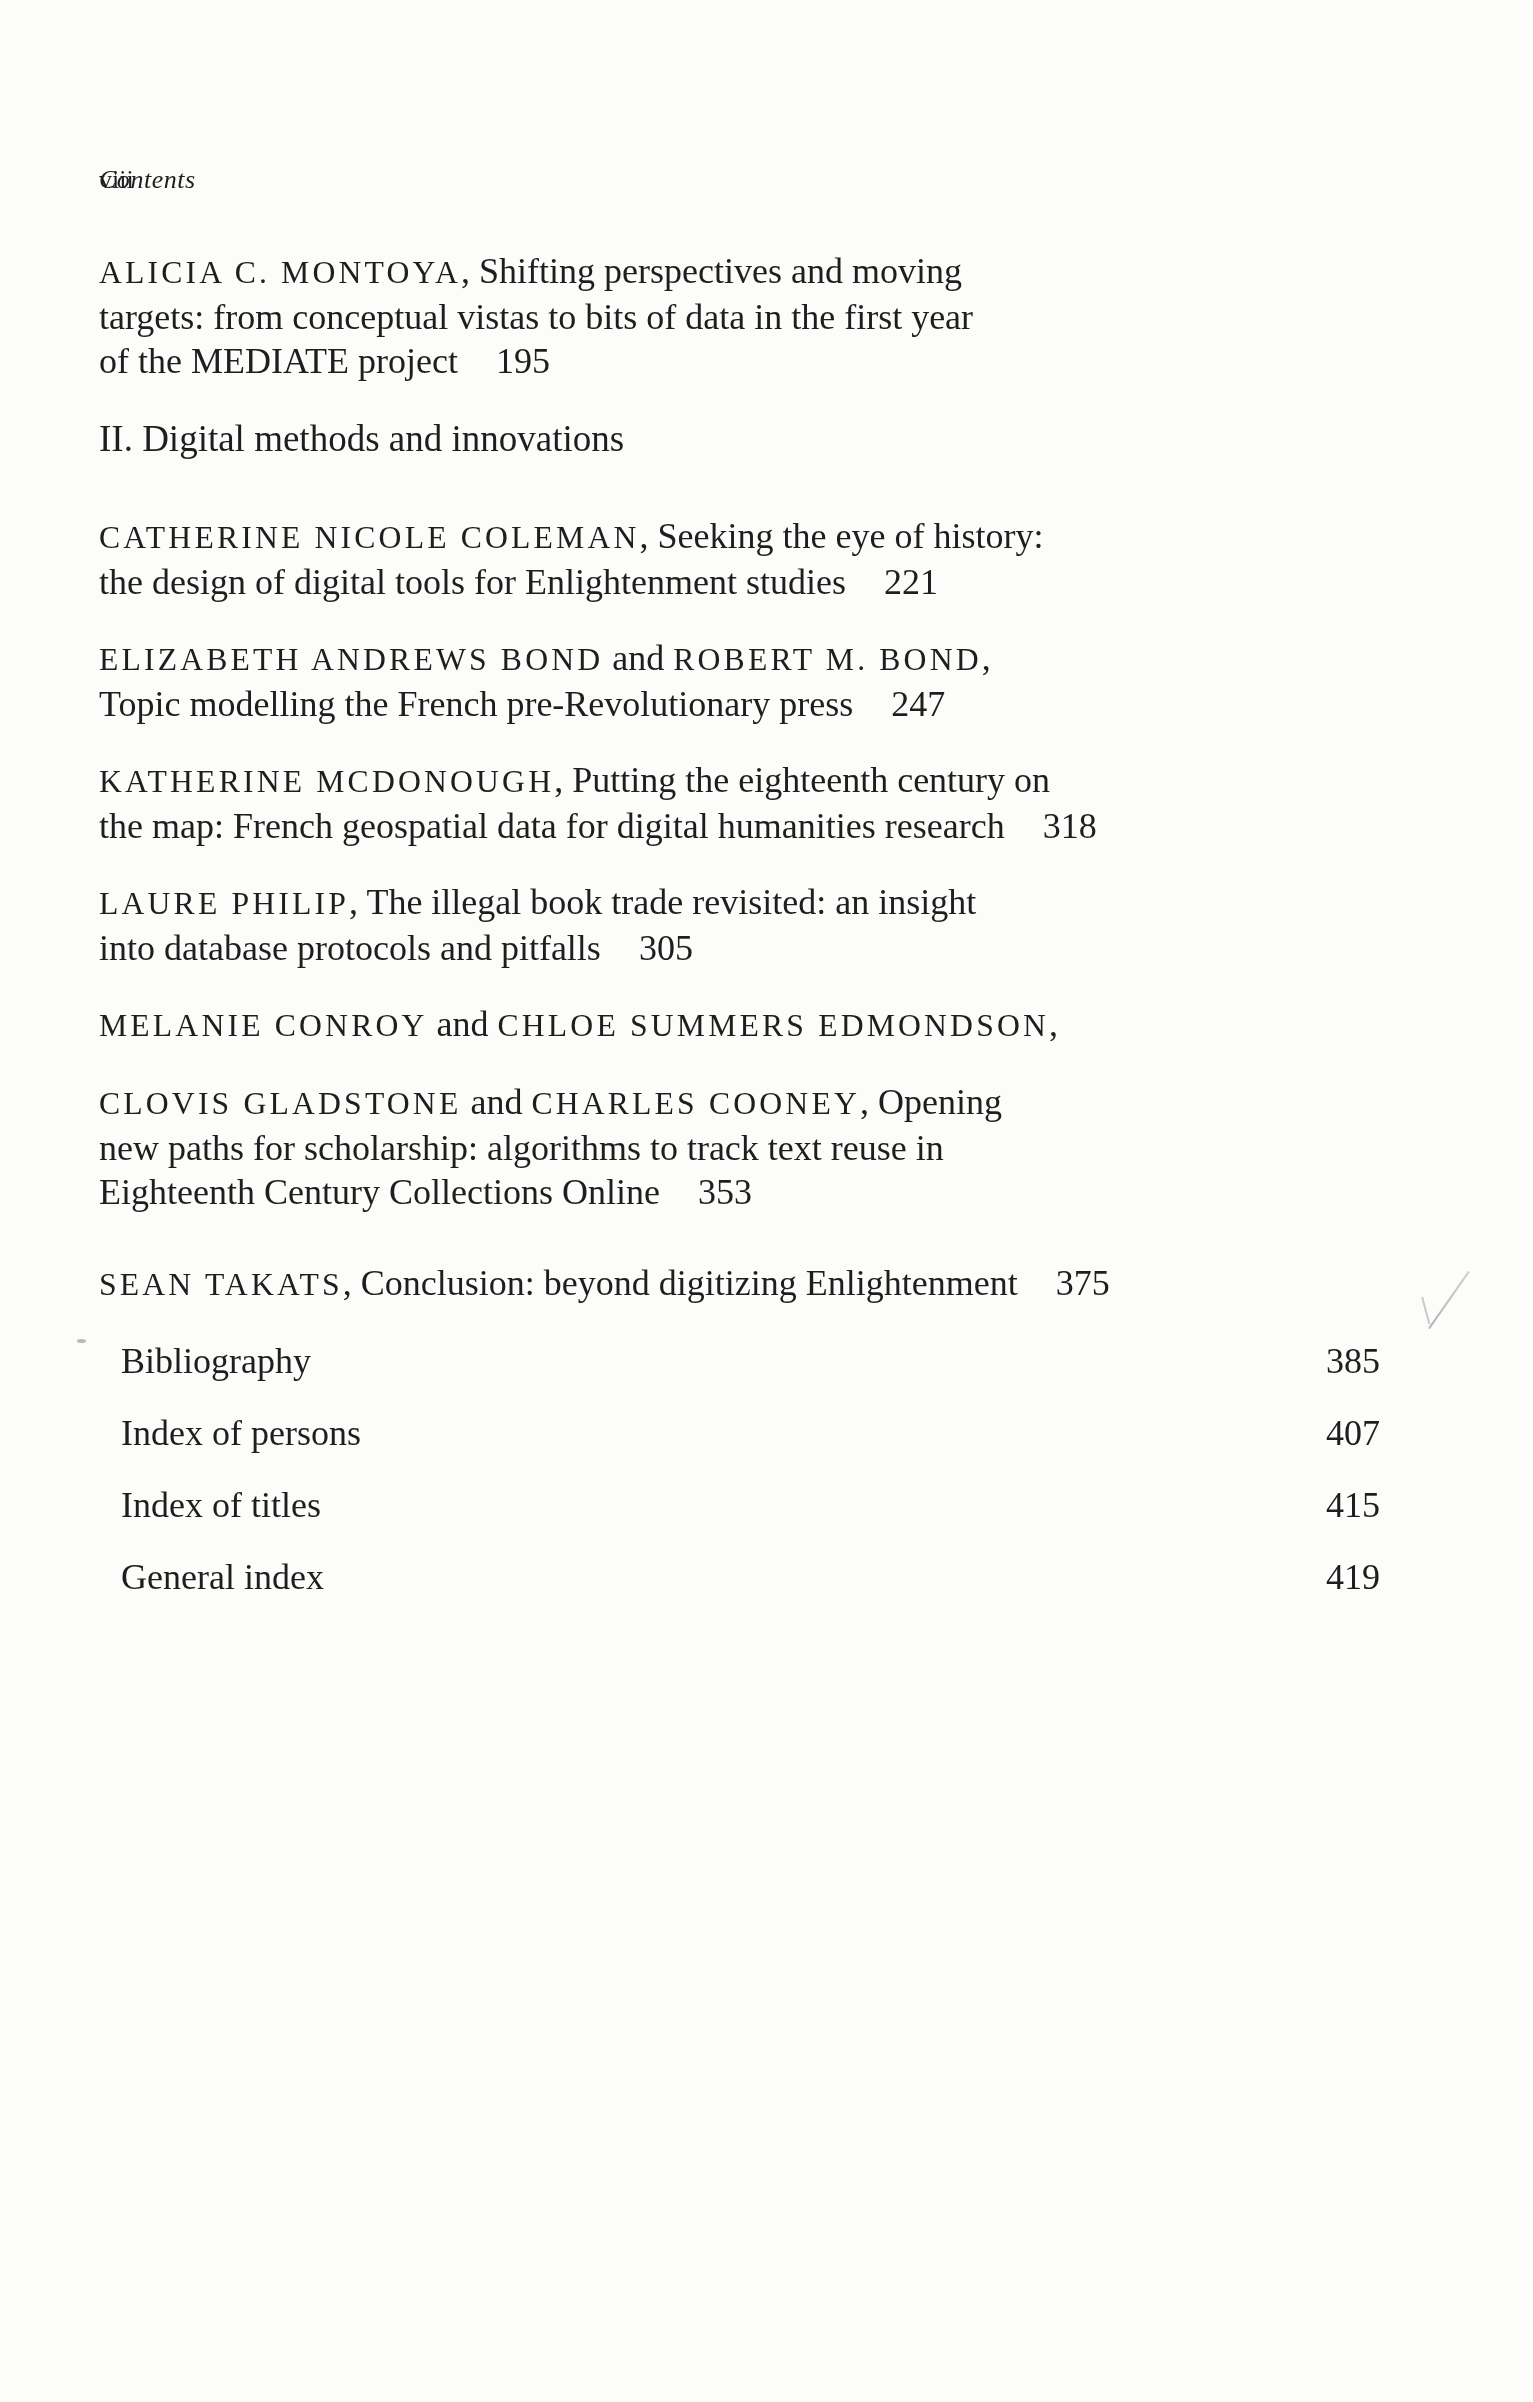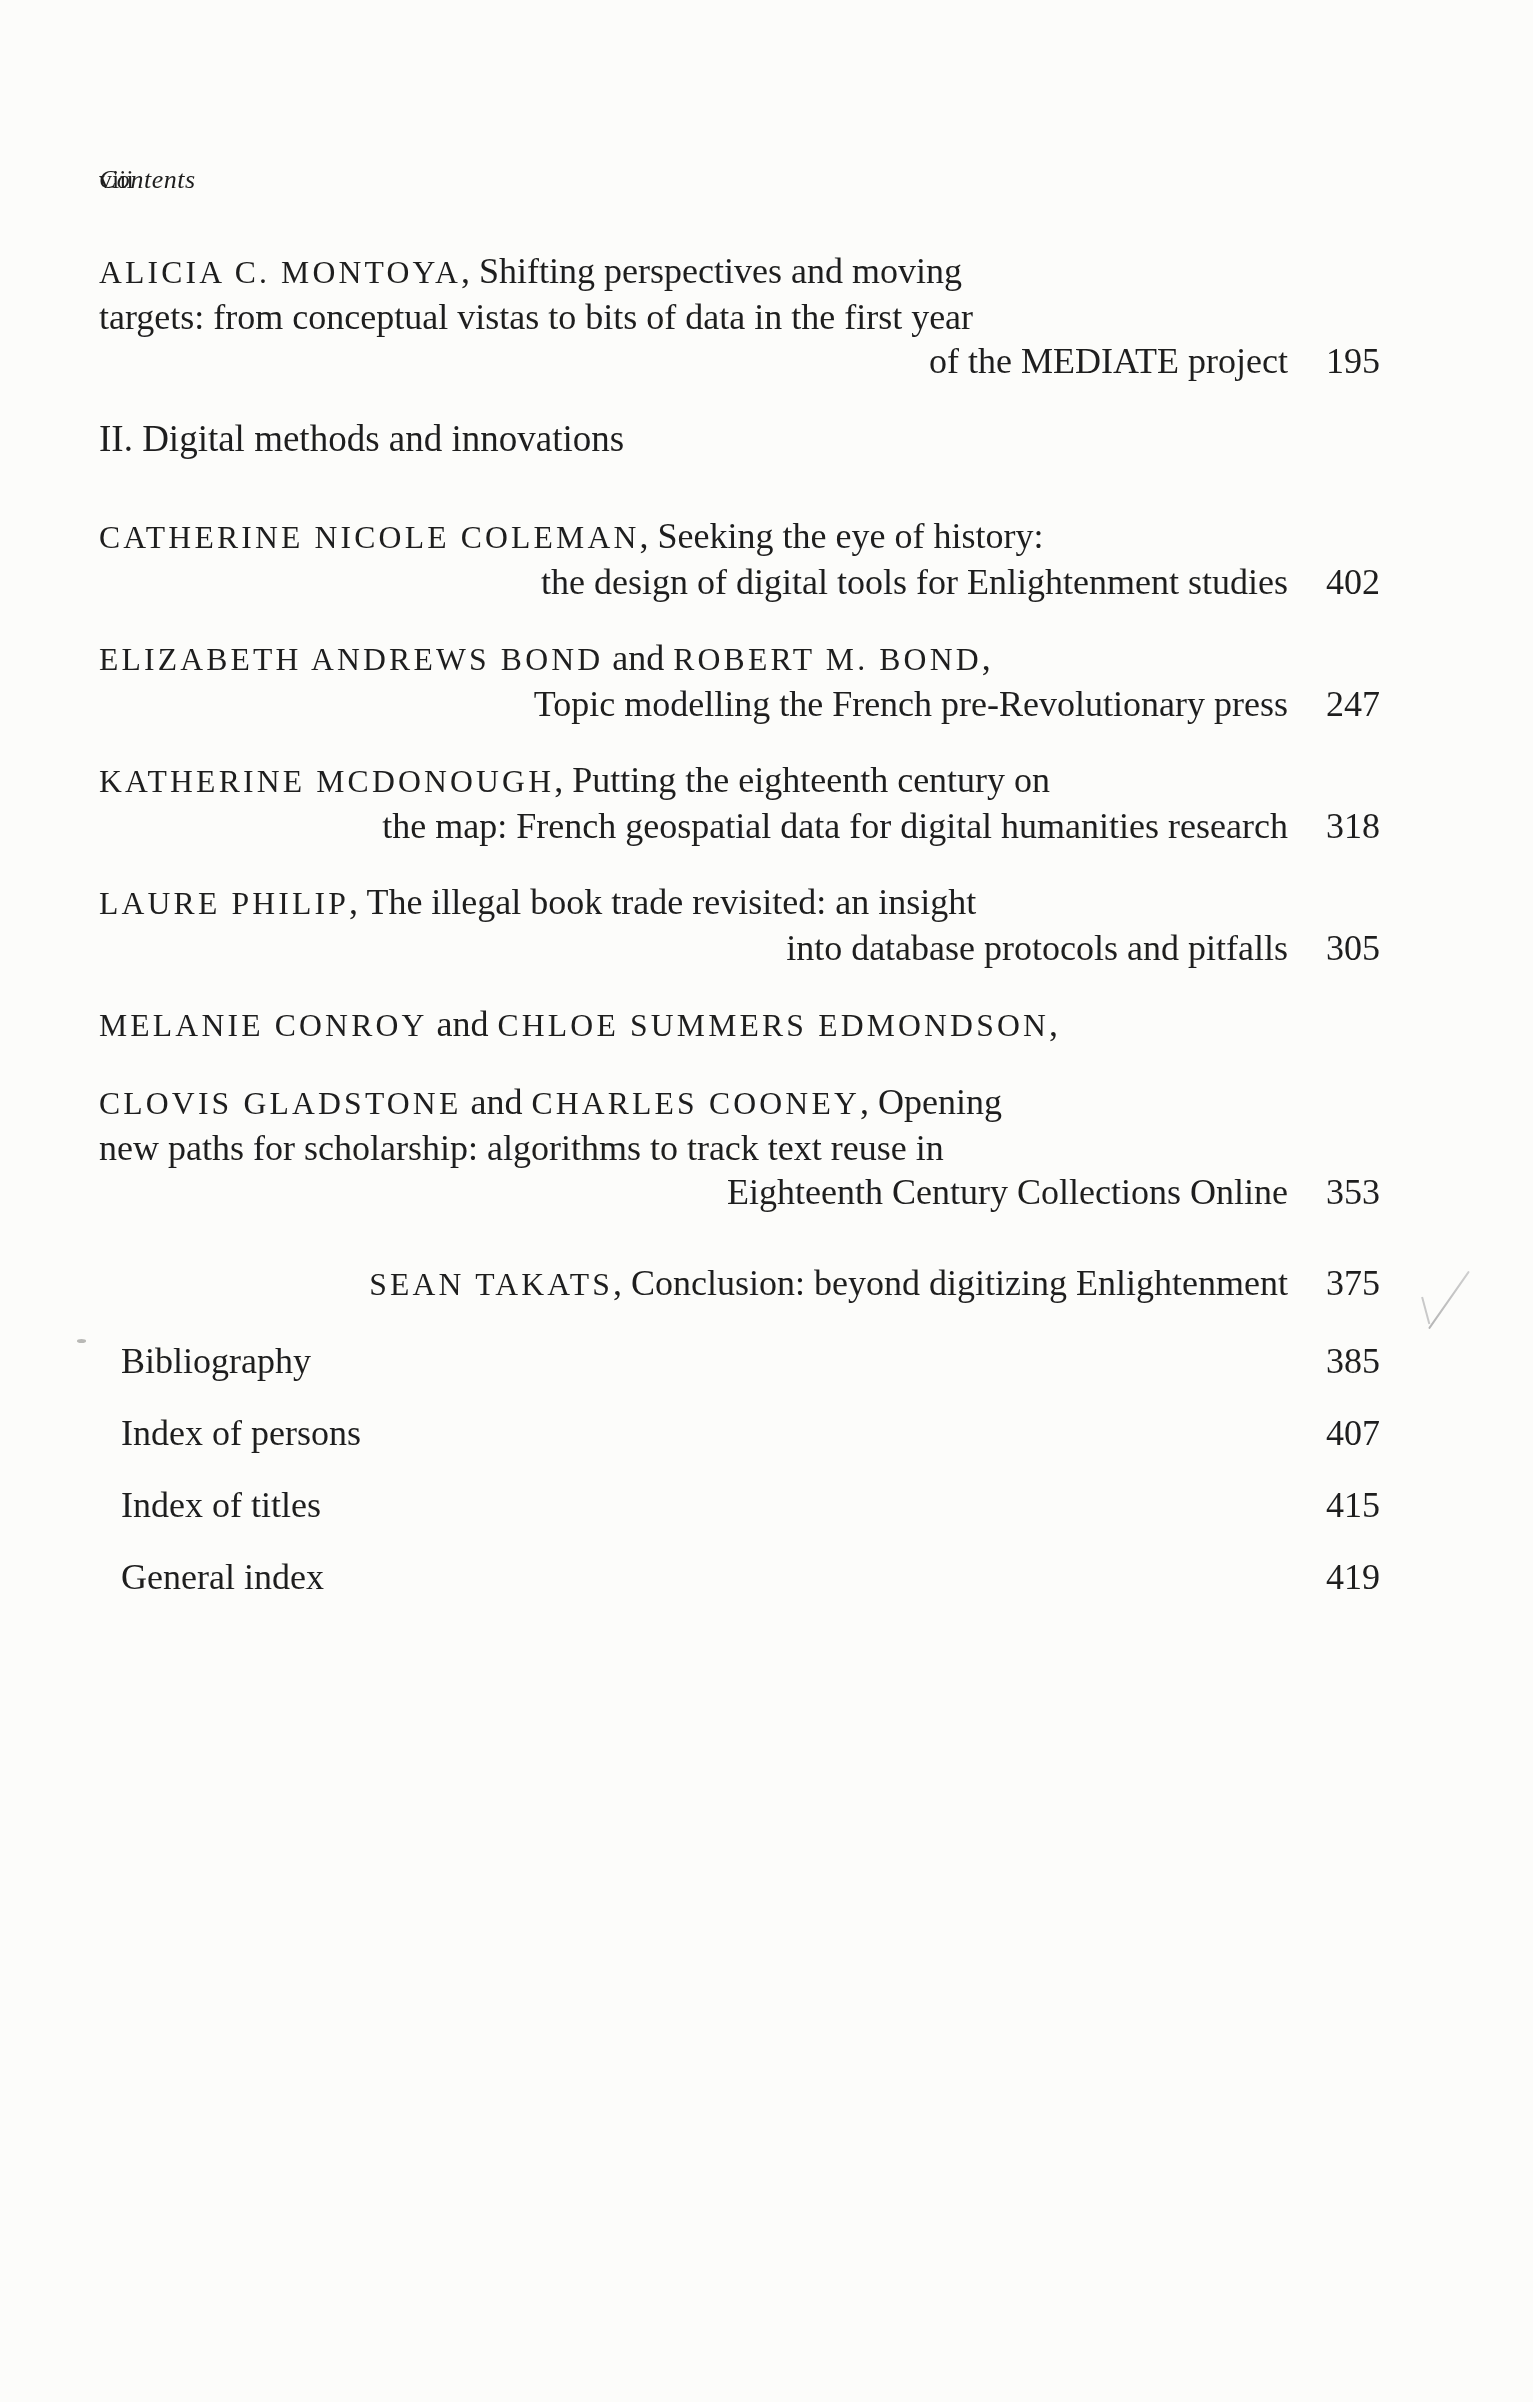--- a/index.html
+++ b/index.html
@@ -14,21 +14,21 @@
   }
   
   .hdr { position:relative; height:40px; font-size:26px; line-height:40px; }
   .folio { position:absolute; left:0; top:0; }
   .running { position:absolute; left:0; right:0; text-align:left; font-style:italic; letter-spacing:0.02em; }
   
   .toc { margin-top:49px; font-size:36px; }
   .entry { margin-bottom:32px; }
   .toc .entry:last-child { margin-top:47px; }
   .line { line-height:44px; }
-  .line.last { display:flex; justify-content:flex-end; align-items:baseline; position:relative; }
+  .line.last { display:flex; justify-content:flex-start; align-items:baseline; position:relative; }
   .line-text { display:inline; }
   .sc { font-size:0.88em; letter-spacing:0.1em; }
   .it { }
   .rm { font-style:normal; }
   .pagenum { flex:none; margin-left:38px; }
   .section-heading { font-size:37px; line-height:44px; margin:34px 0 53px 0; }
   
   .backmatter { margin-top:26px; font-size:36px; }
   .bm-row { display:flex; justify-content:space-between; align-items:baseline; line-height:44px; margin-bottom:28px;margin-left:22px; }
   
@@ -62,21 +62,21 @@
         <div class="line last">
           <span class="line-text"><span class="rm">of the MEDIATE project</span></span>
           <span class="pagenum">195</span>
         </div>
       </div>
       <div class="section-heading">II. Digital methods and innovations</div>
       <div class="entry">
         <div class="line"><span class="line-text"><span class="sc">CATHERINE NICOLE COLEMAN</span><span class="rm">, Seeking the eye of history:</span></span></div>
         <div class="line last">
           <span class="line-text"><span class="rm">the design of digital tools for Enlightenment studies</span></span>
-          <span class="pagenum">402</span>
+          <span class="pagenum">221</span>
         </div>
       </div>
       <div class="entry">
         <div class="line"><span class="line-text"><span class="sc">ELIZABETH ANDREWS BOND</span><span class="it"> and </span><span class="sc">ROBERT M. BOND</span><span class="rm">,</span></span></div>
         <div class="line last">
           <span class="line-text"><span class="rm">Topic modelling the French pre-Revolutionary press</span></span>
           <span class="pagenum">247</span>
         </div>
       </div>
       <div class="entry">

